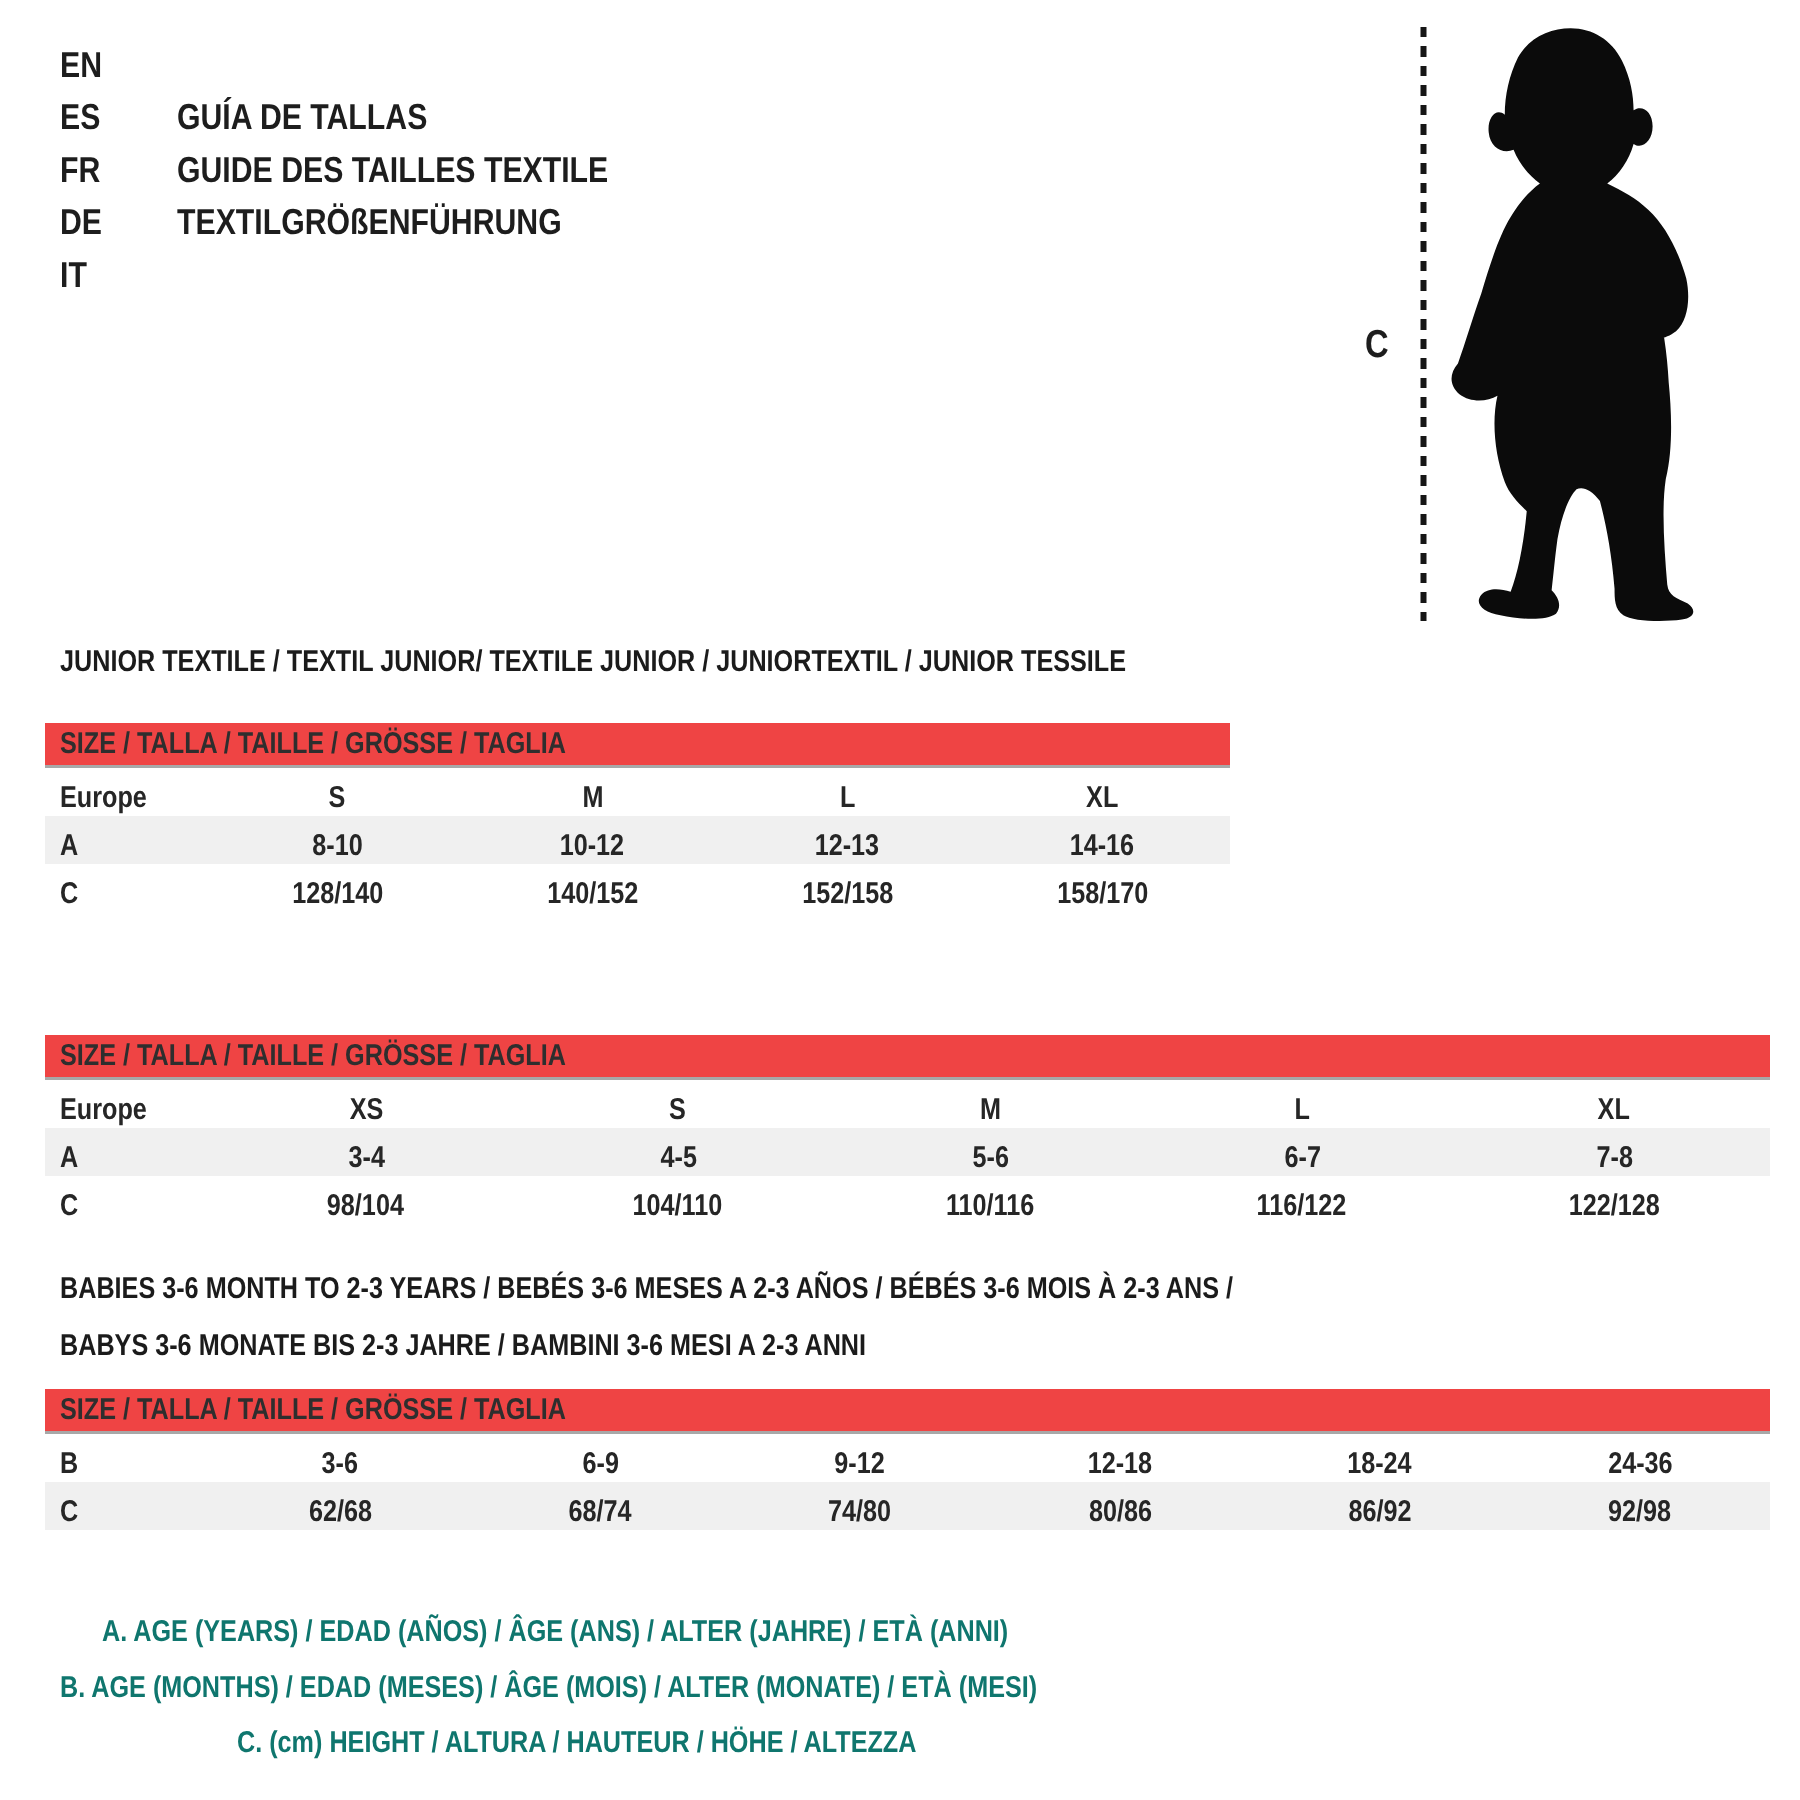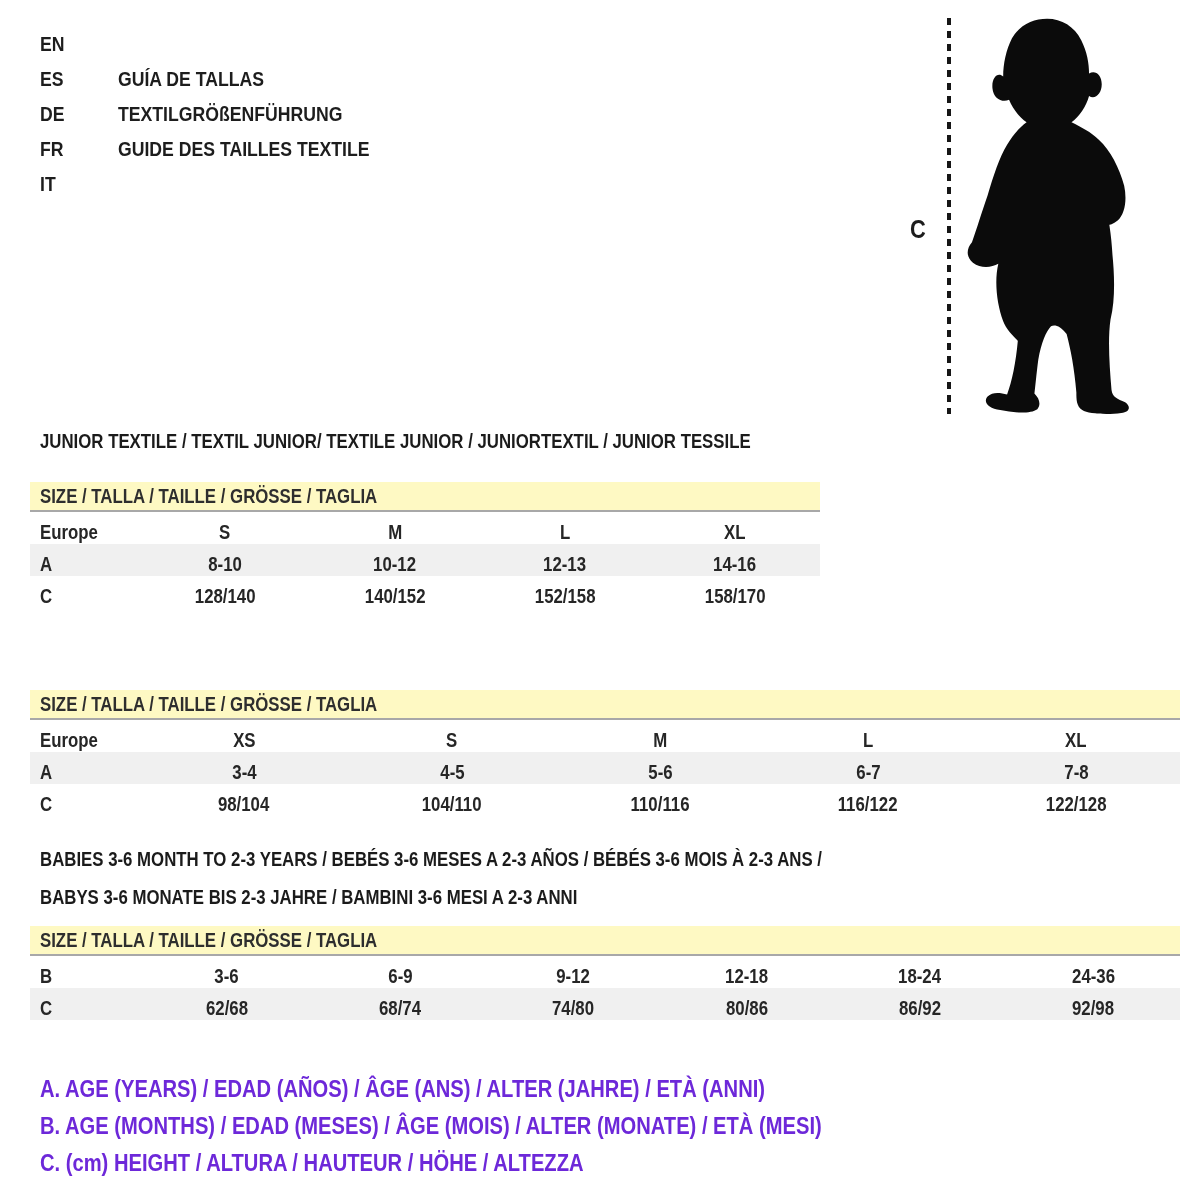--- a/index.html
+++ b/index.html
@@ -6,71 +6,71 @@
   .page {
     position:relative; width:1200px; height:1200px; background:#ffffff;
     font-family:"Liberation Sans", sans-serif; color:#222; overflow:hidden;
   }
   
   .cx  { display:inline-block; transform:scaleX(0.84); transform-origin:0 50%; white-space:nowrap; }
   .cxc { display:inline-block; transform:scaleX(0.84); transform-origin:50% 50%; white-space:nowrap; }
 
   
   .langs { position:absolute; left:40px; top:26px; }
-  .lang-row { display:flex; height:35px; align-items:center; font-size:21px; font-weight:bold; color:#1d1d1d; }
+  .lang-row { display:flex; height:35px; align-items:center; font-size:24px; font-weight:bold; color:#1d1d1d; }
   .lang-code { width:78px; flex:0 0 78px; }
 
   
   .measure-line {
     position:absolute; left:947px; top:18px; width:4px; height:396px;
     background:repeating-linear-gradient(to bottom, #161616 0 7px, transparent 7px 13px);
   }
   .figure-c { position:absolute; left:910px; top:214px; font-size:26px; font-weight:bold; color:#1d1d1d; }
   .toddler-svg { position:absolute; left:962px; top:13px; width:178px; height:402px; }
 
   
   .sec-title { position:absolute; left:40px; font-size:20px; font-weight:bold; color:#1b1b1b; white-space:nowrap; }
   .sub-a { font-size:13px; vertical-align:-4px; letter-spacing:0; }
 
   
   .stable { position:absolute; left:30px; box-sizing:border-box; }
   .band {
-    height:30px; background:#fef9c3; border-bottom:2px solid #a8a8a8;
+    height:30px; background:#ef4444; border-bottom:2px solid #a8a8a8;
     display:flex; align-items:center; padding-left:10px; box-sizing:border-box;
     font-size:20px; font-weight:bold; color:#2e2e2e;
   }
   .trow { display:flex; height:32px; align-items:flex-end; font-size:20px; font-weight:bold; color:#262626; }
   .trow .lbl { flex:0 0 110px; width:110px; padding-left:10px; box-sizing:border-box; }
   .trow .cell { flex:1 1 0; text-align:center; }
   .row-gray { background:#f0f0f0; }
 
   
   .legend { position:absolute; left:40px; top:1070px; }
-  .legend-line { height:37px; display:flex; align-items:center; font-size:24px; font-weight:bold; color:#6d28d9; }
+  .legend-line { height:37px; display:flex; align-items:center; font-size:20px; font-weight:bold; color:#0f766e;justify-content:center; }
 </style>
 </head>
 <body>
 
 <div class="page">
 
   <div class="langs">
     <div class="lang-row">
       <span class="lang-code"><span class="cx">EN</span></span>
     </div>
     <div class="lang-row">
       <span class="lang-code"><span class="cx">ES</span></span>
       <span><span class="cx">GUÍA DE TALLAS</span></span>
     </div>
     <div class="lang-row">
+      <span class="lang-code"><span class="cx">FR</span></span>
+      <span><span class="cx">GUIDE DES TAILLES TEXTILE</span></span>
+    </div>
+    <div class="lang-row">
       <span class="lang-code"><span class="cx">DE</span></span>
       <span><span class="cx">TEXTILGRÖßENFÜHRUNG</span></span>
-    </div>
-    <div class="lang-row">
-      <span class="lang-code"><span class="cx">FR</span></span>
-      <span><span class="cx">GUIDE DES TAILLES TEXTILE</span></span>
     </div>
     <div class="lang-row">
       <span class="lang-code"><span class="cx">IT</span></span>
     </div>
   </div>
 
   <div class="measure-line"></div>
   <div class="figure-c"><span class="cx">C</span></div>
   <svg class="toddler-svg" viewBox="0 0 180 412" aria-hidden="true">
     <path fill="#0b0b0b" d="

